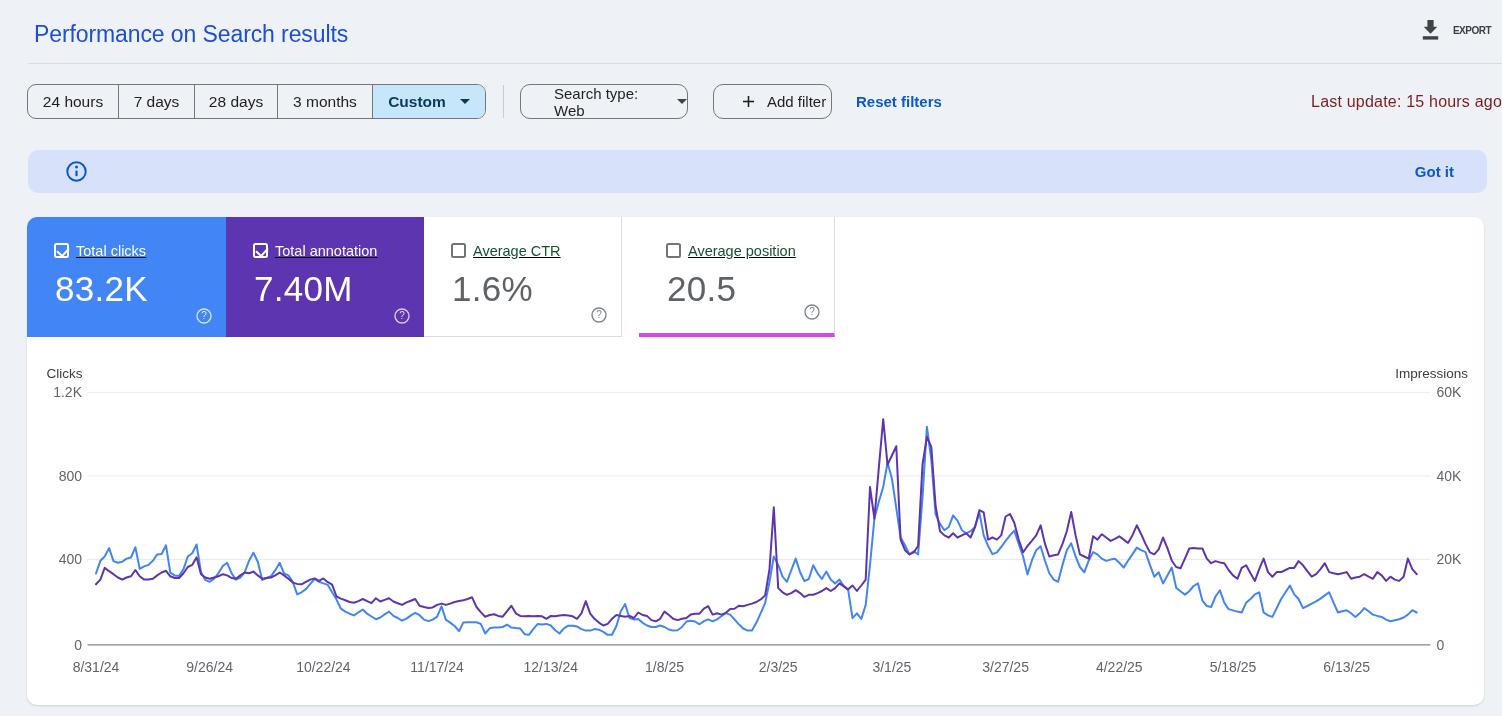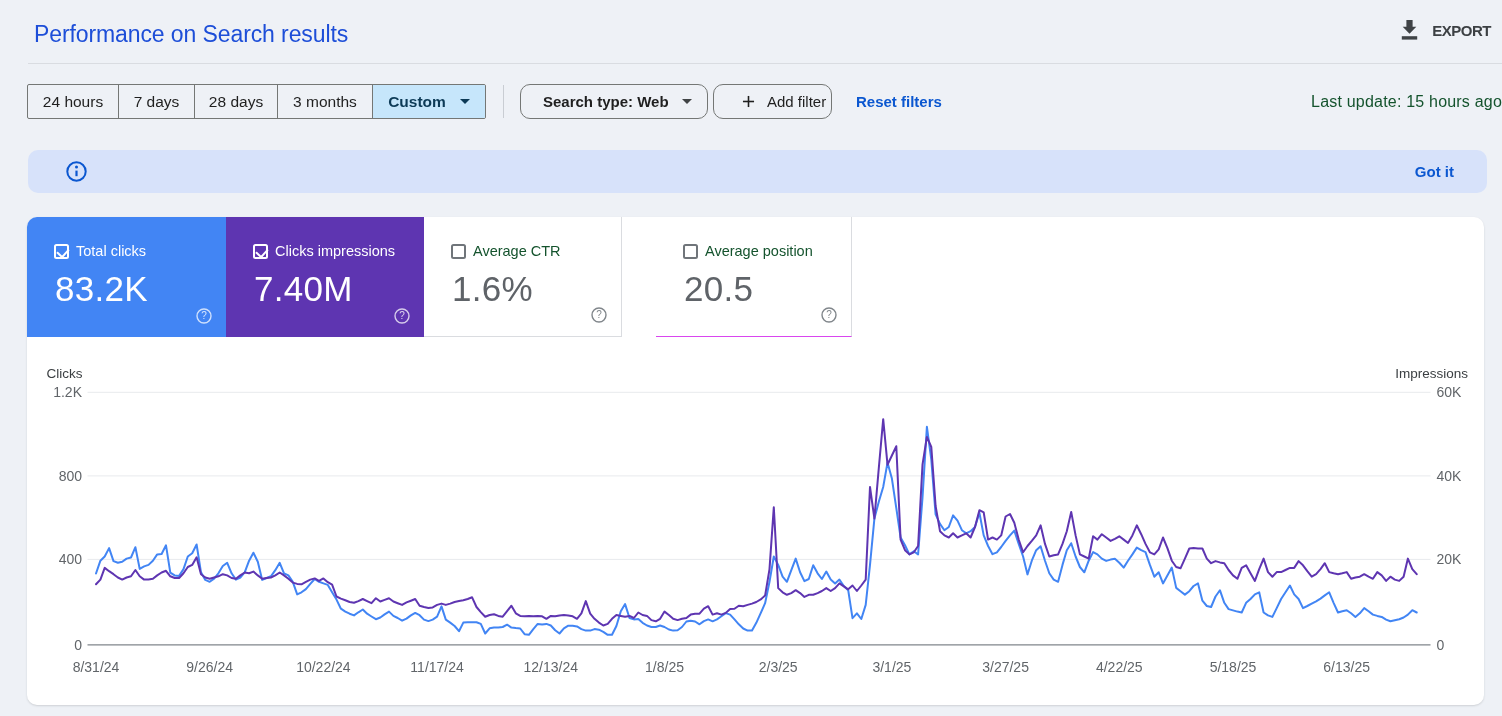--- a/index.html
+++ b/index.html
@@ -1,45 +1,45 @@
 <!DOCTYPE html>
 <html><head><meta charset="utf-8"><style>
 * { margin:0; padding:0; box-sizing:border-box; }
 html,body { width:1502px; height:716px; background:#eef1f6; font-family:"Liberation Sans",sans-serif; overflow:hidden; }
 .abs { position:absolute; }
 #title { left:34px; top:21px; font-size:23px; color:#1d4ed8; letter-spacing:-0.1px; }
 #export { right:11px; top:20px; display:flex; align-items:center; height:20px; color:#3c4043; }
-#export .txt { font-size:15px; font-weight:bold; letter-spacing:-0.5px; margin-left:14px; }
+#export .txt { font-size:10px; font-weight:bold; letter-spacing:-0.5px; margin-left:14px; }
 #hdiv { left:28px; right:0; top:63px; height:1px; background:#d9dce1; }
 
-#seg { left:27px; top:84px; height:35px; display:flex; border:1px solid #747775; border-radius:2px; overflow:hidden; }
+#seg { left:27px; top:84px; height:35px; display:flex; border:1px solid #747775; border-radius:9px; overflow:hidden; }
 #seg .s { display:flex; align-items:center; justify-content:center; font-size:15.5px; color:#1f1f1f; border-right:1px solid #747775; }
 #seg .s:last-child { border-right:none; }
 #seg .sel { background:#c6e6fb; color:#0c3a56; font-weight:bold; }
 .caret { width:0; height:0; border-left:5px solid transparent; border-right:5px solid transparent; border-top:5.5px solid #0c3a56; margin-left:14px; }
 #vdiv { left:503px; top:85px; height:33px; width:1px; background:#c9cdd3; }
 .chip { position:absolute; top:84px; height:35px; border:1px solid #747775; border-radius:10px; display:flex; align-items:center; font-size:15px; color:#1f1f1f; background:transparent; }
-#chip1 { left:520px; width:188px; padding-left:22px;font-weight:bold; }
+#chip1 { left:520px; width:168px; padding-left:33px; }
 #chip1 .caret2 { width:0;height:0;border-left:5px solid transparent;border-right:5px solid transparent;border-top:5.5px solid #404345; margin-left:13px; }
 #chip2 { left:713px; width:119px; padding-left:25px; }
 #reset { left:856px; top:93px; font-size:15px; color:#0b57d0; font-weight:bold; }
-#lastupd { right:0px; top:92.5px; font-size:16px; letter-spacing:0.2px; color:#14532d; }
+#lastupd { right:0px; top:92.5px; font-size:16px; letter-spacing:0.2px; color:#7f1d1d; }
 
 #banner { left:28px; top:150px; width:1459px; height:43px; background:#d7e2fa; border-radius:10px; display:flex; align-items:center; }
 #banner .msg { font-size:15.5px; letter-spacing:0.2px; color:#1f1f1f; margin-left:9px; }
 #banner a { color:#0b57d0; text-decoration:none; }
 #gotit { position:absolute; right:33px; font-size:15px; font-weight:bold; color:#0b57d0; }
 
 #card { left:27px; top:217px; width:1457px; height:488px; background:#fff; border-radius:10px; box-shadow:0 1px 2px rgba(60,64,67,.18); }
 .mcell { position:absolute; top:0; height:120px; }
 #m1 { left:0; width:199px; background:#4285f4; border-top-left-radius:10px; }
 #m2 { left:199px; width:198px; background:#5e35b1; }
 #m3 { left:397px; width:198px; border-right:1px solid #dadce0; border-bottom:1px solid #dadce0; }
-#m4 { left:629px; width:196px; border-right:1px solid #dadce0; border-bottom:1px solid #d946ef; }
-.mhead { position:absolute; left:27px; top:26px; display:flex; align-items:center; }
+#m4 { left:612px; width:196px; border-right:1px solid #dadce0; border-bottom:4px solid #d946ef; }
+.mhead { position:absolute; left:27px; top:26px; display:flex; align-items:flex-start;text-decoration:underline; }
 .mlabel { font-size:14.5px; margin-left:7px; }
 .mcell.on .mlabel { color:#fff; }
 .mcell.off .mlabel { color:#14532d; }
 .mval { position:absolute; left:28px; top:52px; font-size:35px; letter-spacing:0.3px; }
 .mcell.on .mval { color:#fff; }
 .mcell.off .mval { color:#5f6368; }
 .cb { width:15px; height:15px; border-radius:2.5px; flex:none; }
 .cb.w { border:2px solid #fff; position:relative; }
 .cb.w:after { content:""; position:absolute; left:3px; top:0px; width:5.5px; height:9px; border:solid #fff; border-width:0 2.2px 2.2px 0; transform:rotate(42deg); }
 .cb.g { border:2px solid #70757a; }
@@ -94,21 +94,21 @@
       </div>
     <div class="mval">83.2K</div>
     <svg class="qm" width="16" height="16" viewBox="0 0 16 16">
         <circle cx="8" cy="8" r="7" fill="none" stroke="rgba(255,255,255,0.75)" stroke-width="1.4"></circle>
         <text x="8" y="11.4" text-anchor="middle" font-size="10" fill="rgba(255,255,255,0.78)" font-family="Liberation Sans">?</text>
       </svg>
   </div>
   <div class="mcell on" id="m2">
     <div class="mhead">
         <span class="cb w"></span>
-        <span class="mlabel">Clicks impressions</span>
+        <span class="mlabel">Total annotation</span>
       </div>
     <div class="mval">7.40M</div>
     <svg class="qm" width="16" height="16" viewBox="0 0 16 16">
         <circle cx="8" cy="8" r="7" fill="none" stroke="rgba(255,255,255,0.75)" stroke-width="1.4"></circle>
         <text x="8" y="11.4" text-anchor="middle" font-size="10" fill="rgba(255,255,255,0.78)" font-family="Liberation Sans">?</text>
       </svg>
   </div>
   <div class="mcell off" id="m3">
     <div class="mhead">
         <span class="cb g"></span>

